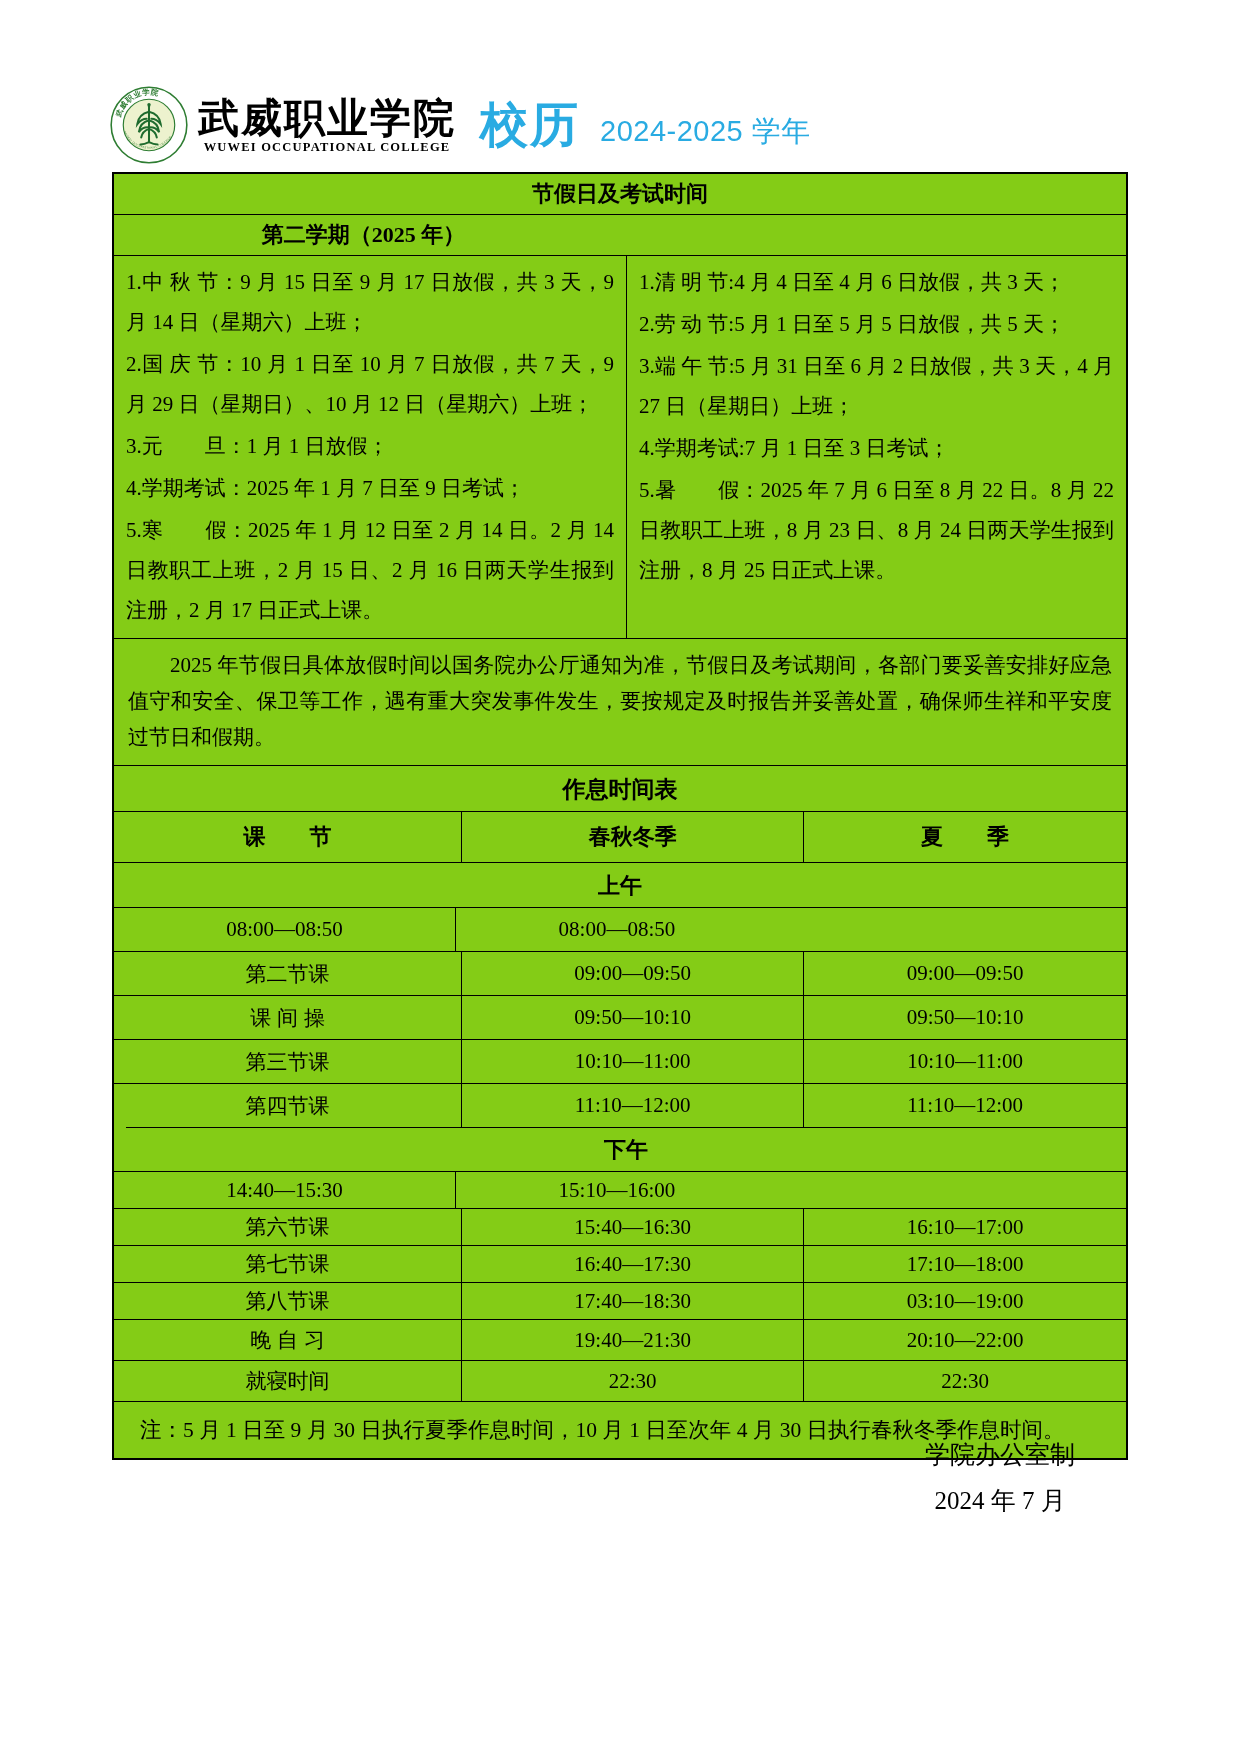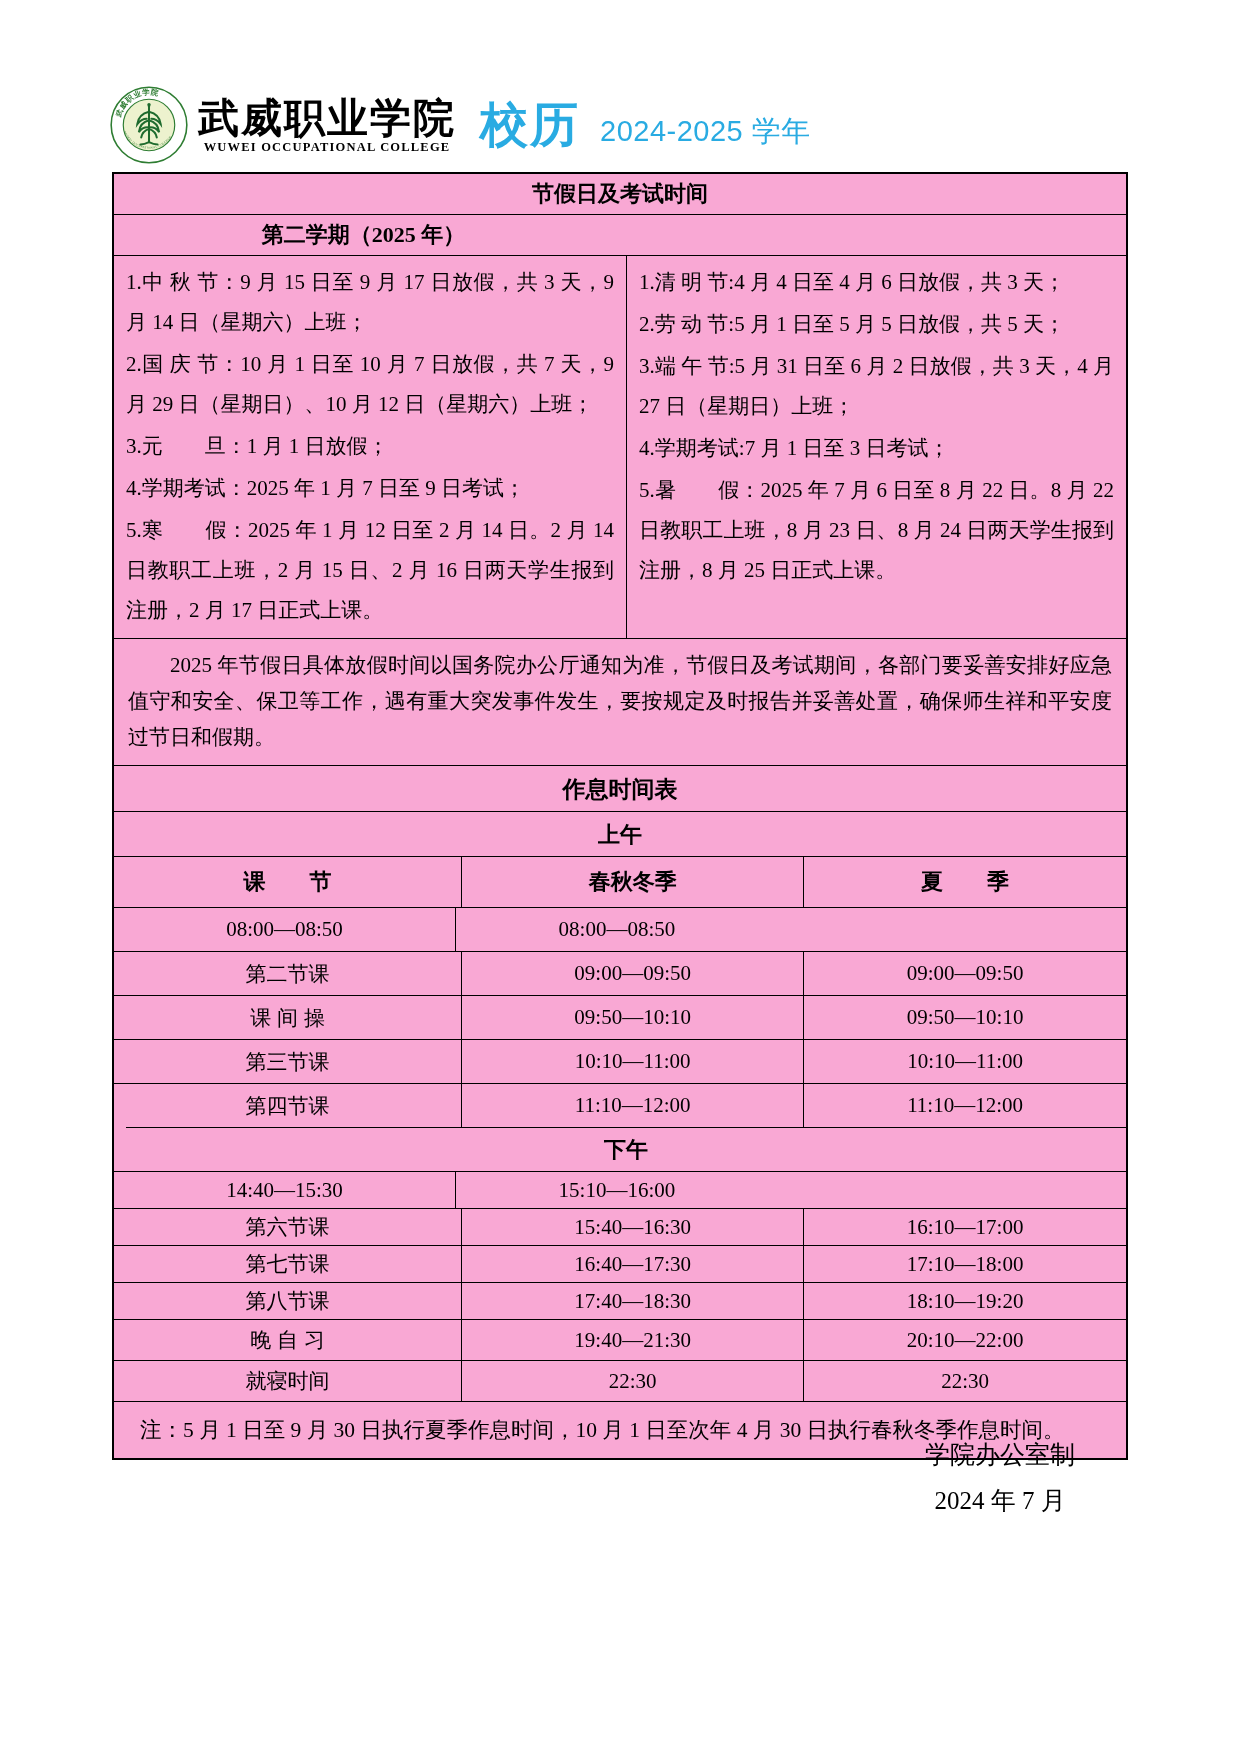--- a/index.html
+++ b/index.html
@@ -10,21 +10,21 @@
   .hdr{position:absolute;left:110px;top:86px;display:flex;align-items:center;}
   .logo{width:78px;height:78px;flex:0 0 auto;}
   .school{display:inline-block;text-align:center;margin-left:10px;}
   .school-cn{font-family:"Liberation Serif",serif;font-weight:bold;font-size:41px;letter-spacing:2px;line-height:44px;white-space:nowrap;}
   .school-en{font-family:"Liberation Serif",serif;font-weight:bold;font-size:12.5px;letter-spacing:1.2px;line-height:14px;white-space:nowrap;}
   .cal-title{display:flex;align-items:baseline;margin-left:24px;color:#29ABE2;font-family:"Liberation Sans",sans-serif;}
   .cal-cn{font-size:48px;font-weight:bold;letter-spacing:2px;}
   .cal-year{font-size:29px;font-weight:normal;margin-left:20px;letter-spacing:0.5px;}
 
   
-  .doc{position:absolute;left:112px;top:172px;width:1016px;border:2px solid #000;box-sizing:border-box;background:#f9a8d4;}
+  .doc{position:absolute;left:112px;top:172px;width:1016px;border:2px solid #000;box-sizing:border-box;background:#84cc16;}
   .row{border-top:1.5px solid #000;box-sizing:border-box;}
   .row:first-child{border-top:none;}
   .cells{display:flex;}
   .cell{box-sizing:border-box;border-right:1.5px solid #000;}
   .cell:last-child{border-right:none;}
 
   .t-title{height:40px;line-height:40px;text-align:center;font-family:"Liberation Sans",sans-serif;font-weight:bold;font-size:22px;}
   .t-title2{height:46px;line-height:46px;text-align:center;font-family:"Liberation Sans",sans-serif;font-weight:bold;font-size:23px;}
 
   .sem-h{height:40px;line-height:40px;text-align:center;font-weight:bold;font-size:22px;font-family:"Liberation Serif",serif;}
@@ -122,28 +122,28 @@
         <p>5.暑　　假：2025 年 7 月 6 日至 8 月 22 日。8 月 22 日教职工上班，8 月 23 日、8 月 24 日两天学生报到注册，8 月 25 日正式上课。</p>
       </div>
     </div>
 
     <div class="row note1">
       <p>2025 年节假日具体放假时间以国务院办公厅通知为准，节假日及考试期间，各部门要妥善安排好应急值守和安全、保卫等工作，遇有重大突发事件发生，要按规定及时报告并妥善处置，确保师生祥和平安度过节日和假期。</p>
     </div>
 
     <div class="row t-title2">作息时间表</div>
 
-    <div class="row span-label">上午</div>
-
     <div class="row cells sch-head">
       <div class="cell sch-c1">课　　节</div>
       <div class="cell sch-c2">春秋冬季</div>
       <div class="cell sch-c3">夏　　季</div>
     </div>
 
+    <div class="row span-label">上午</div>
+
     <div class="row cells sch-row r43">
       <div class="cell sch-c2 time">08:00—08:50</div>
       <div class="cell sch-c3 time">08:00—08:50</div>
     </div>
     <div class="row cells sch-row r43">
       <div class="cell sch-c1 period">第二节课</div>
       <div class="cell sch-c2 time">09:00—09:50</div>
       <div class="cell sch-c3 time">09:00—09:50</div>
     </div>
     <div class="row cells sch-row r43">
@@ -174,21 +174,21 @@
       <div class="cell sch-c3 time">16:10—17:00</div>
     </div>
     <div class="row cells sch-row r36">
       <div class="cell sch-c1 period">第七节课</div>
       <div class="cell sch-c2 time">16:40—17:30</div>
       <div class="cell sch-c3 time">17:10—18:00</div>
     </div>
     <div class="row cells sch-row r36">
       <div class="cell sch-c1 period">第八节课</div>
       <div class="cell sch-c2 time">17:40—18:30</div>
-      <div class="cell sch-c3 time">18:10—19:20</div>
+      <div class="cell sch-c3 time">03:10—19:00</div>
     </div>
     <div class="row cells sch-row r40">
       <div class="cell sch-c1 period">晚 自 习</div>
       <div class="cell sch-c2 time">19:40—21:30</div>
       <div class="cell sch-c3 time">20:10—22:00</div>
     </div>
     <div class="row cells sch-row r40">
       <div class="cell sch-c1 period">就寝时间</div>
       <div class="cell sch-c2 time">22:30</div>
       <div class="cell sch-c3 time">22:30</div>

